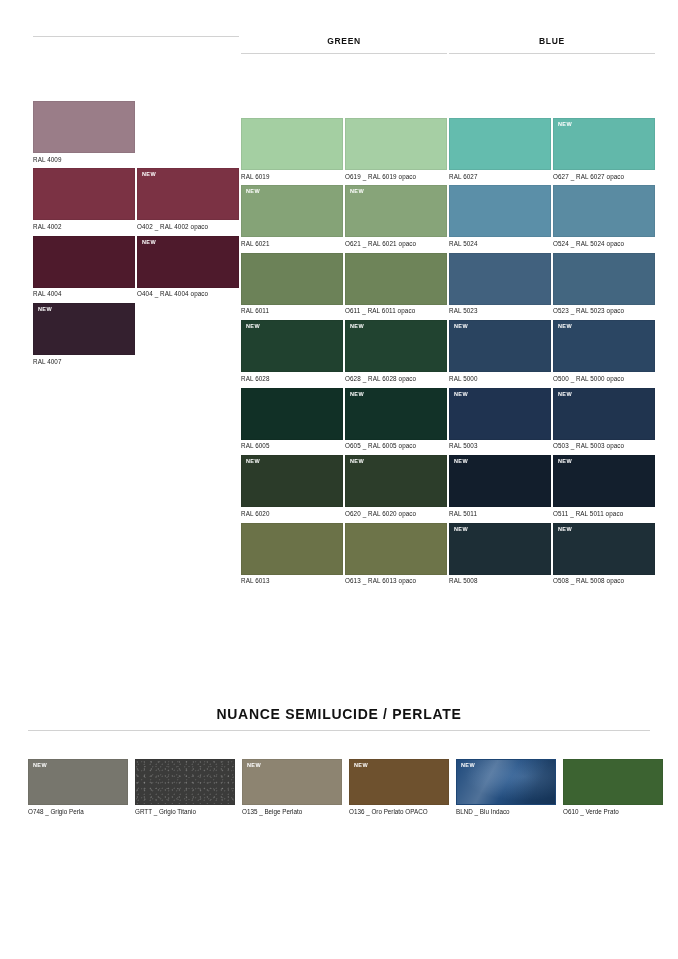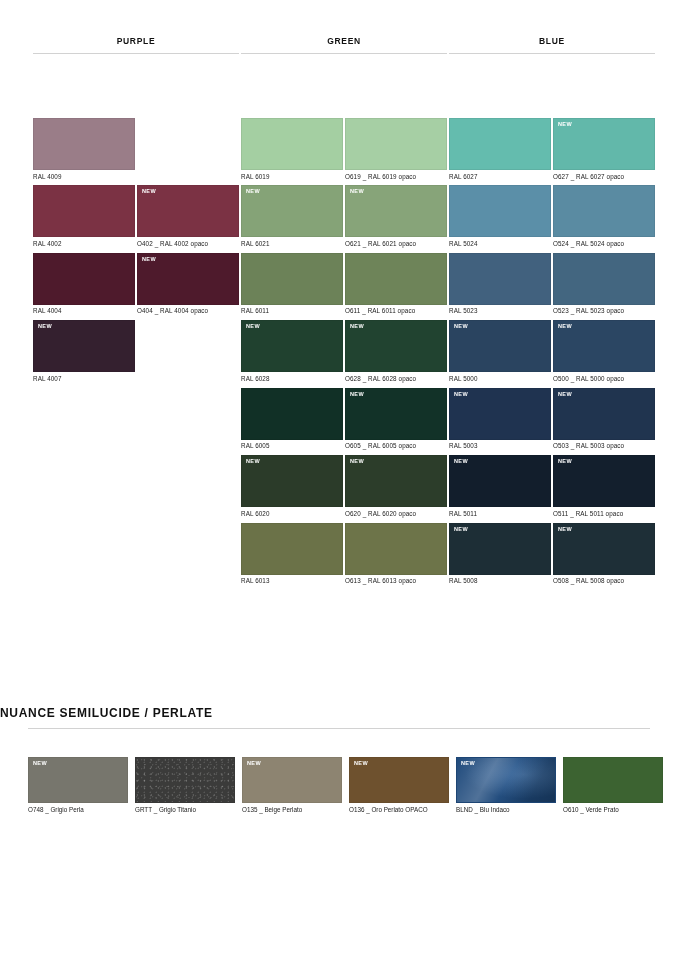--- a/index.html
+++ b/index.html
@@ -95,21 +95,22 @@
   }
 
   
   .nuance {
     position: absolute;
     left: 0;
     top: 706px;
     width: 678px;
   }
   .nuance-head {
-    font-size: 12px;
+    text-align: center;
+    font-size: 14px;
     font-weight: bold;
     letter-spacing: 0.7px;
     color: #111111;
     padding-bottom: 8px;
   }
   .nuance-rule {
     height: 1px;
     background: #d2d2d2;
     margin: 0 28px 28px 28px;
   }
@@ -164,21 +165,20 @@
       radial-gradient(ellipse at 68% 38%, rgba(130,175,225,0.38) 0%, rgba(0,0,0,0) 62%);
   }
 </style>
 </head>
 <body>
 
 <div class="page">
 
   <div class="families" id="families-root">
       <div class="family-col">
-        <div class="family-head">PURPLE</div>
         <div class="family-rule"></div>
         <div class="swatch-row">
           <div class="cell">
             <div class="chip" style="background: rgb(154, 125, 136);"></div>
             <div class="chip-label">RAL 4009</div>
           </div>
           <div class="cell empty">
             <div class="chip"></div>
             <div class="chip-label"></div>
           </div>

